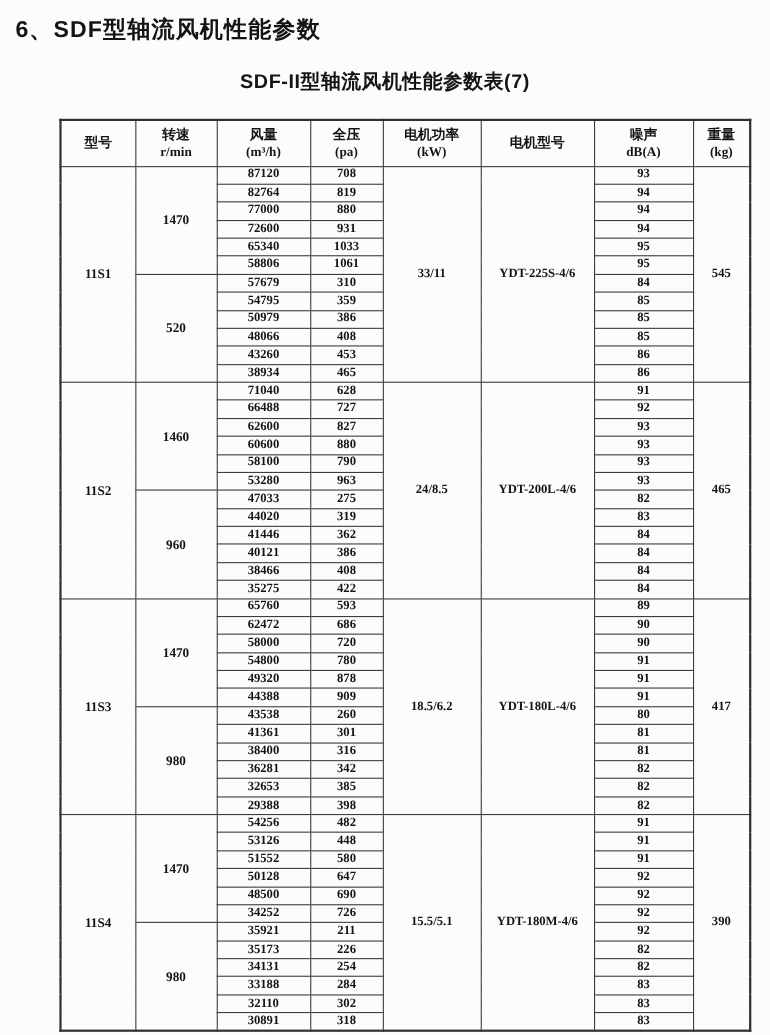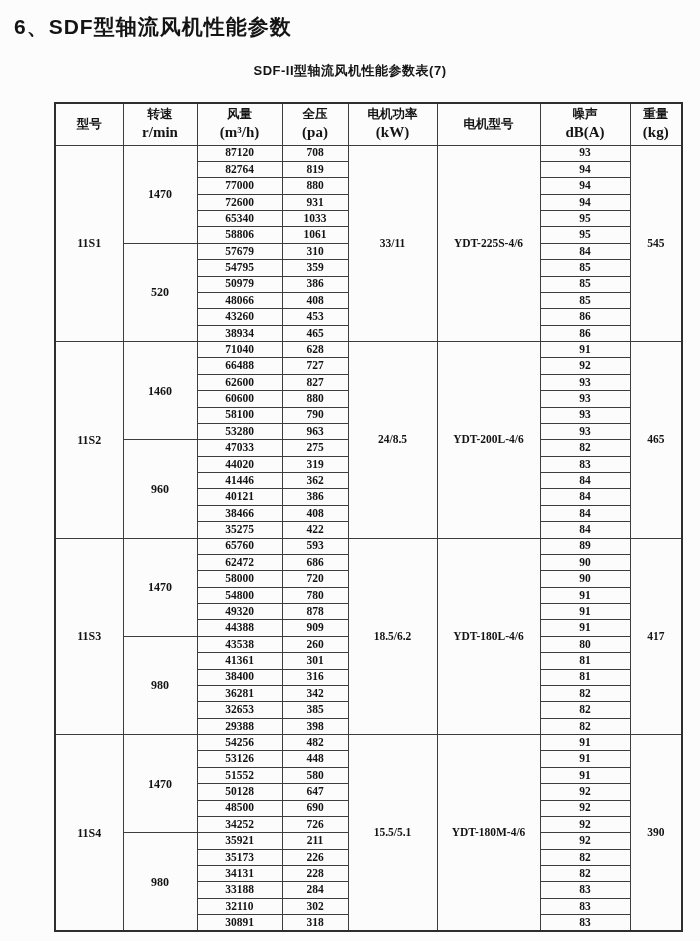--- a/index.html
+++ b/index.html
@@ -19,21 +19,21 @@
     overflow: hidden;
   }
   .doc-title {
     font-size: 21px;
     font-weight: bold;
     margin: 13px 13px 0 14px;
     letter-spacing: 1px;
   }
   .table-title {
     text-align: center;
-    font-size: 13px;
+    font-size: 18px;
     font-weight: bold;
     margin-top: 21px;
     letter-spacing: 0.5px;
   }
   table.perf {
     border-collapse: collapse;
     table-layout: fixed;
     margin: 22px 0 0 54px;
     border: 2px solid #2e2e2e;
     font-family: Liberation Serif, serif;
@@ -52,21 +52,21 @@
     font-size: 12.5px;
     line-height: 1.3;
     font-weight: bold;
   }
   table.perf tbody tr { height: 16.38px; }
   table.perf tbody td {
     font-size: 11.5px;
     line-height: 1;
   }
   table.perf td.model, table.perf td.speed { font-size: 12px; }
-  .hdr-unit { font-size: 15px; }
+  .hdr-unit { font-size: 12px; }
 </style>
 </head>
 <body>
 
 <div class="page">
 
   <div class="doc-title">6、SDF型轴流风机性能参数</div>
 
   <div class="table-title">SDF-II型轴流风机性能参数表(7)</div>
 
@@ -355,21 +355,21 @@
           <td>211</td>
           <td>92</td>
         </tr>
         <tr>
           <td>35173</td>
           <td>226</td>
           <td>82</td>
         </tr>
         <tr>
           <td>34131</td>
-          <td>228</td>
+          <td>254</td>
           <td>82</td>
         </tr>
         <tr>
           <td>33188</td>
           <td>284</td>
           <td>83</td>
         </tr>
         <tr>
           <td>32110</td>
           <td>302</td>

